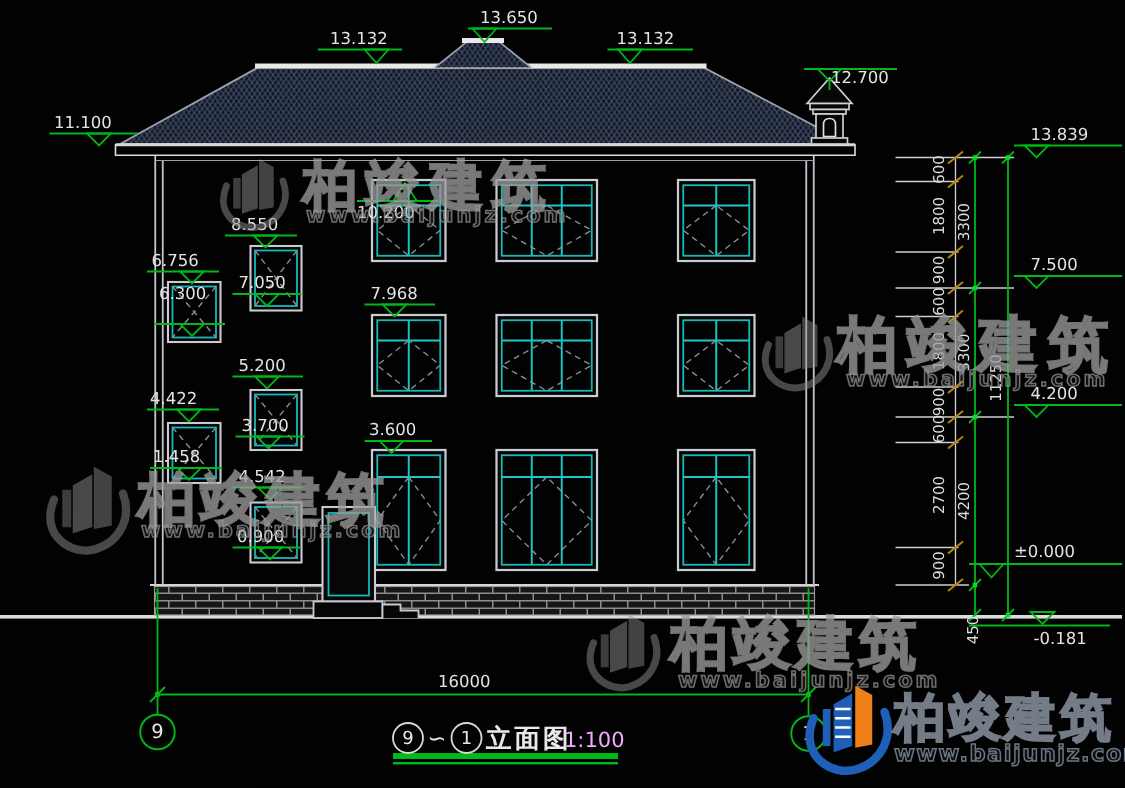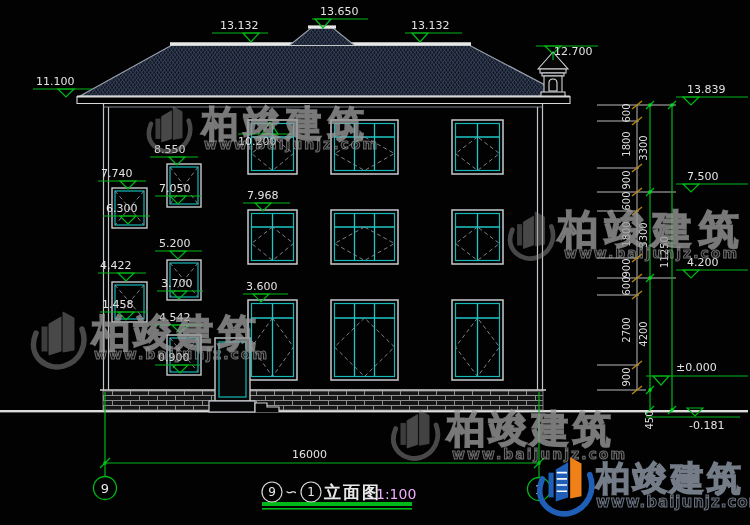--- a/index.html
+++ b/index.html
@@ -375,23 +375,23 @@
   <div class="lbl" style="left:320px;top:6px">13.650</div>
   <div class="lbl" style="left:411px;top:20px">13.132</div>
   <div class="lbl" style="left:554px;top:46px">12.700</div>
   <div class="lbl" style="left:687px;top:84px">13.839</div>
   <div class="lbl" style="left:687px;top:171px">7.500</div>
   <div class="lbl" style="left:687px;top:257px">4.200</div>
   <div class="lbl" style="left:676px;top:362px">±0.000</div>
   <div class="lbl" style="left:689px;top:420px">-0.181</div>
   <div class="lbl" style="left:238px;top:136px">10.200</div>
   <div class="lbl" style="left:154px;top:144px">8.550</div>
-  <div class="lbl" style="left:101px;top:168px">7.740</div>
+  <div class="lbl" style="left:101px;top:168px">6.756</div>
   <div class="lbl" style="left:159px;top:183px">7.050</div>
-  <div class="lbl" style="left:106px;top:203px">6.300</div>
+  <div class="lbl" style="left:106px;top:190px">6.300</div>
   <div class="lbl" style="left:247px;top:190px">7.968</div>
   <div class="lbl" style="left:159px;top:238px">5.200</div>
   <div class="lbl" style="left:100px;top:260px">4.422</div>
   <div class="lbl" style="left:161px;top:278px">3.700</div>
   <div class="lbl" style="left:102px;top:299px">1.458</div>
   <div class="lbl" style="left:246px;top:281px">3.600</div>
   <div class="lbl" style="left:159px;top:312px">4.542</div>
   <div class="lbl" style="left:158px;top:352px">0.900</div>
 
   <div class="rot" style="left:605px;top:107px">600</div>

